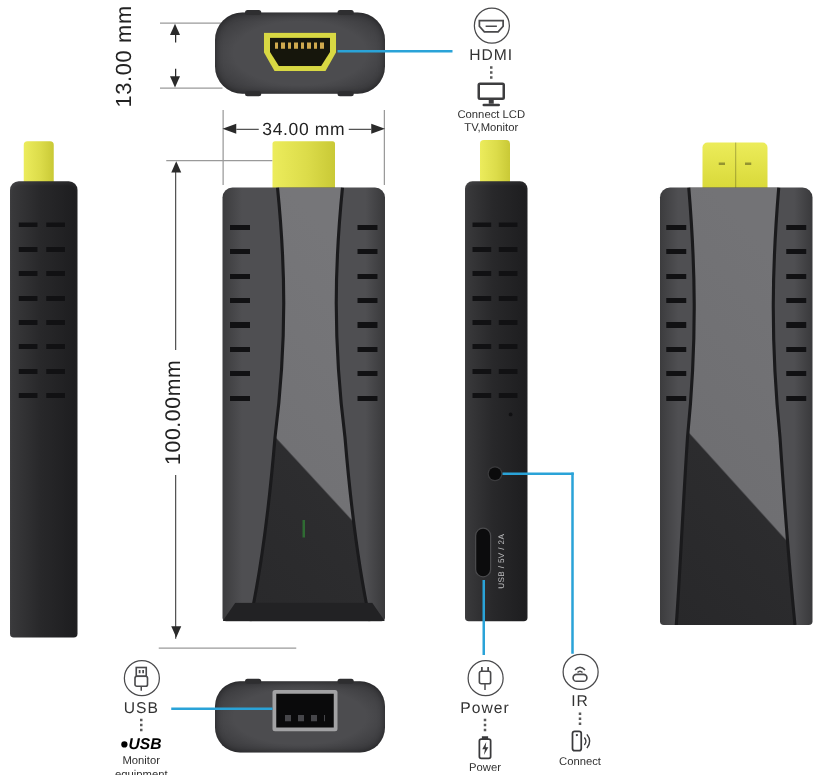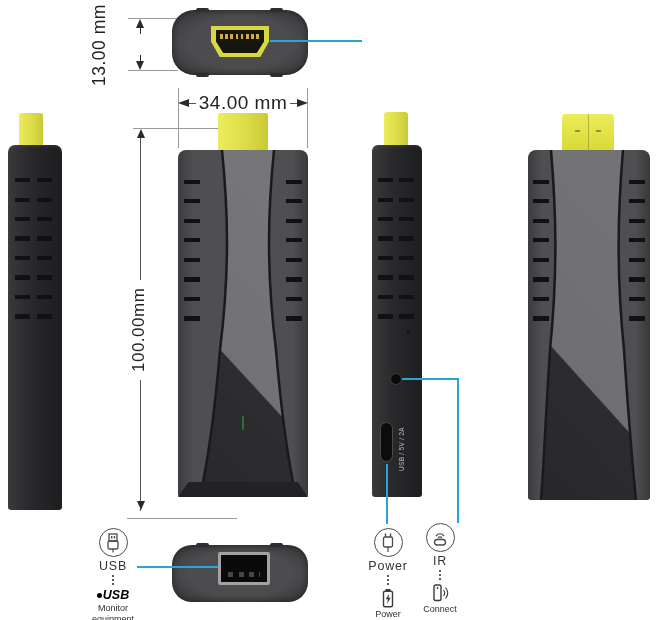--- a/index.html
+++ b/index.html
@@ -103,27 +103,44 @@
     <div class="tab" style="left:98px;bottom:-2px"></div>
     <div class="hdmi-socket" style="left:39px;top:16px">
       <div class="inner">
         <div class="pins"></div>
       </div>
     </div>
   </div>
 
   <div class="callout-line" style="left:270px;top:40px;width:92px;height:2px"></div>
 
+  <div class="callout-group" style="left:361px;top:6px">
+    <div class="callout-circle">
+      <svg class="icon-svg" width="24" height="14" viewBox="0 0 24 14">
+        <path d="M2.5 2.5 H21.5 V7 L17.5 11.5 H6.5 L2.5 7 Z" fill="none" stroke="#4a4a4c" stroke-width="1.4"></path>
+        <line x1="7.5" y1="7" x2="16.5" y2="7" stroke="#4a4a4c" stroke-width="1.2"></line>
+      </svg>
+    </div>
+    <div class="callout-label">HDMI</div>
+    <div class="dots"></div>
+    <div class="monitor">
+      <div class="monitor-screen"></div>
+      <div class="monitor-neck"></div>
+      <div class="monitor-base"></div>
+    </div>
+    <div class="callout-desc">Connect LCD</div>
+    <div class="callout-desc">TV,Monitor</div>
+  </div>
 
   <div class="ext-line" style="left:178px;top:88px;width:1px;height:60px"></div>
   <div class="ext-line" style="left:307px;top:88px;width:1px;height:60px"></div>
   <div class="dim-row" style="left:178px;top:95px;width:130px;height:16px">
     <span class="itri itri-left"></span>
     <span class="seg"></span>
-    <span class="dim-text" style="font-size:19px;margin:0 3px">34.00 mm</span>
+    <span class="dim-text" style="font-size:14px;margin:0 3px">34.00 mm</span>
     <span class="seg"></span>
     <span class="itri itri-right"></span>
   </div>
 
   <div class="ext-line" style="left:133px;top:128px;width:85px;height:1px"></div>
   <div class="dim-line" style="left:140px;top:131px;width:1px;height:380px"></div>
   <div class="tri tri-up" style="left:136.5px;top:129px"></div>
   <div class="tri tri-down" style="left:136.5px;top:501px"></div>
   <div class="ext-line" style="left:127px;top:518px;width:110px;height:1px"></div>
   <div class="abs rot dim-text" style="left:124px;top:280px;height:100px;width:30px;display:flex;align-items:center;justify-content:center;font-size:17px;background:#fff;z-index:2">100.00mm</div>
@@ -231,21 +248,21 @@
     <div class="dots"></div>
     <svg class="icon-svg" width="16" height="20" viewBox="0 0 16 20" style="margin:1px 0">
       <rect x="5.5" y="1" width="5" height="2.2" fill="#3a3a3c"></rect>
       <rect x="3.5" y="3.2" width="9" height="15.5" rx="1.5" fill="none" stroke="#3a3a3c" stroke-width="1.4"></rect>
       <polygon points="9,5.5 5.8,11.3 8,11.3 7.1,16 10.7,9.8 8.5,9.8" fill="#3a3a3c"></polygon>
     </svg>
     <div class="callout-desc">Power</div>
     <div class="callout-desc">Supply</div>
   </div>
 
-  <div class="callout-group" style="left:408px;top:523px">
+  <div class="callout-group" style="left:432px;top:523px">
     <div class="callout-circle">
       <svg class="icon-svg" width="22" height="20" viewBox="0 0 22 20">
         <path d="M7 8 Q11 3.5 15 8" fill="none" stroke="#4a4a4c" stroke-width="1.2"></path>
         <path d="M9 10 Q11 7.8 13 10" fill="none" stroke="#4a4a4c" stroke-width="1.2"></path>
         <rect x="5.5" y="11.5" width="11" height="5.5" rx="2.7" fill="none" stroke="#4a4a4c" stroke-width="1.3"></rect>
       </svg>
     </div>
     <div class="callout-label">IR</div>
     <div class="dots"></div>
     <svg class="icon-svg" width="22" height="20" viewBox="0 0 22 20" style="margin:1px 0">

